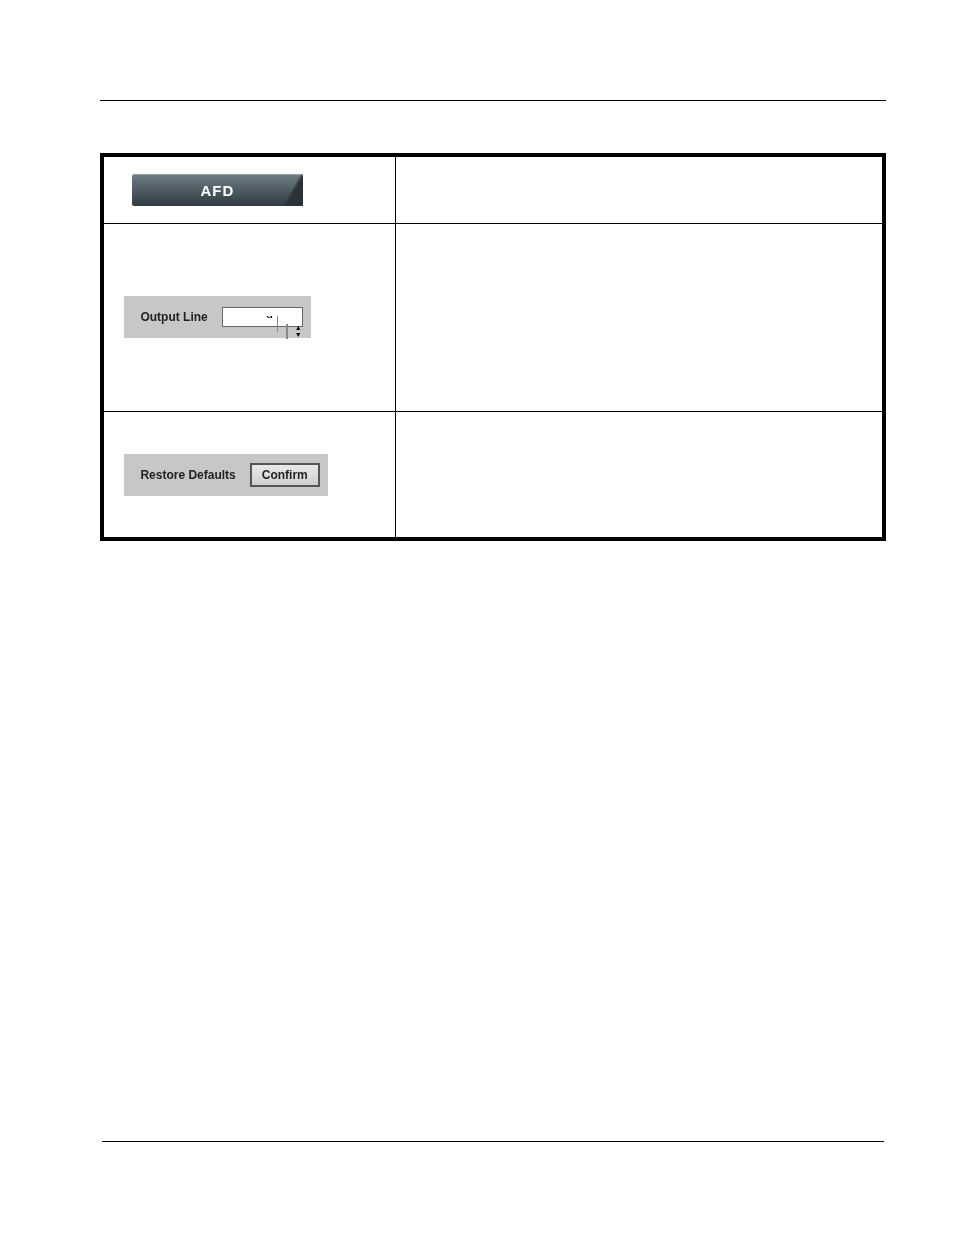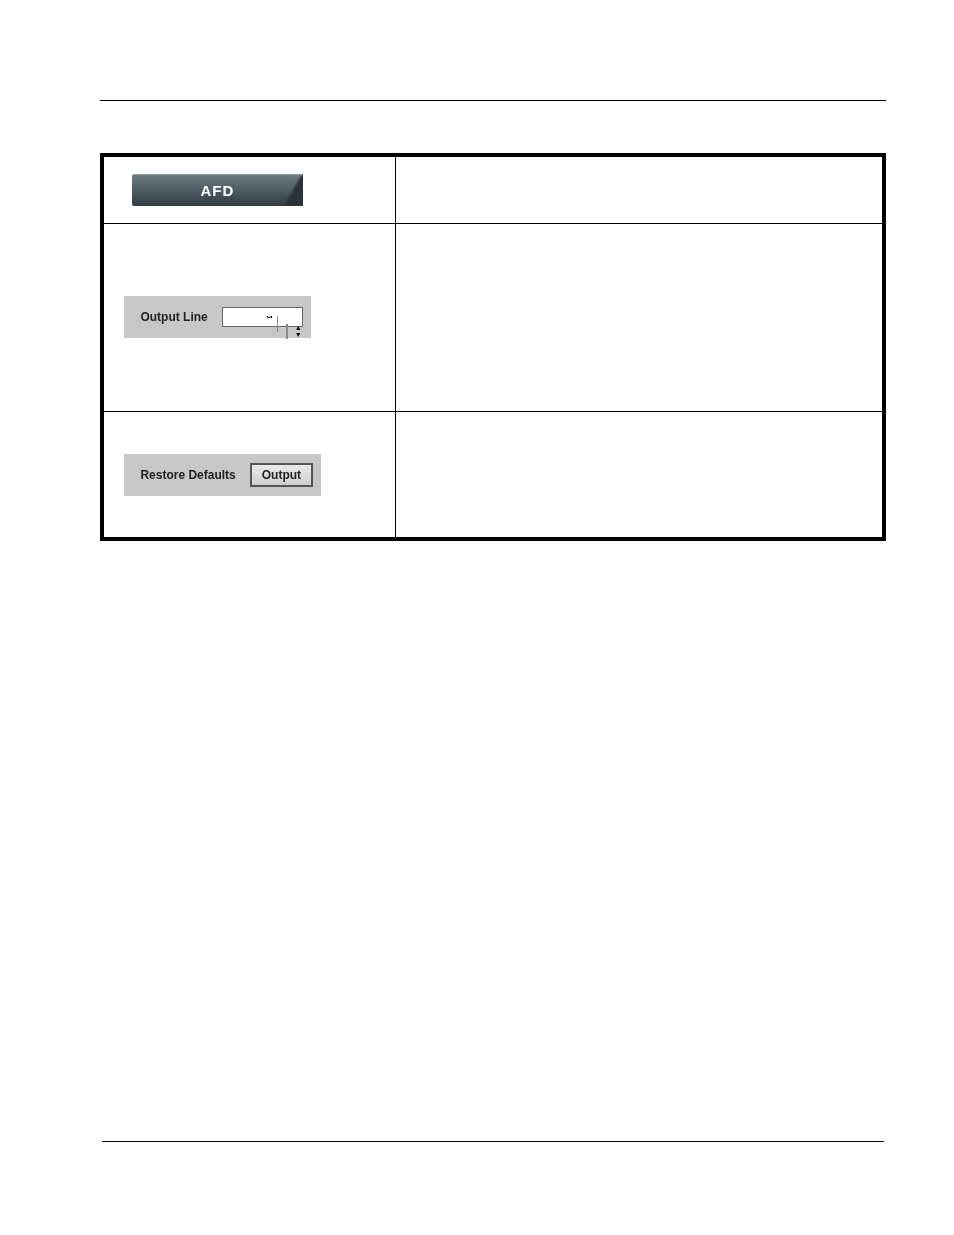--- a/index.html
+++ b/index.html
@@ -85,21 +85,21 @@
             </span>
           </span>
         </div>
       </td>
       <td class="right"></td>
     </tr>
     <tr class="row3">
       <td class="left">
         <div class="control-strip">
           <span class="ctl-label">Restore Defaults</span>
-          <button class="confirm-btn">Output</button>
+          <button class="confirm-btn">Confirm</button>
         </div>
       </td>
       <td class="right"></td>
     </tr>
   </tbody>
     </table>
 
   <div class="hr-bottom"></div>
 </div>
 

